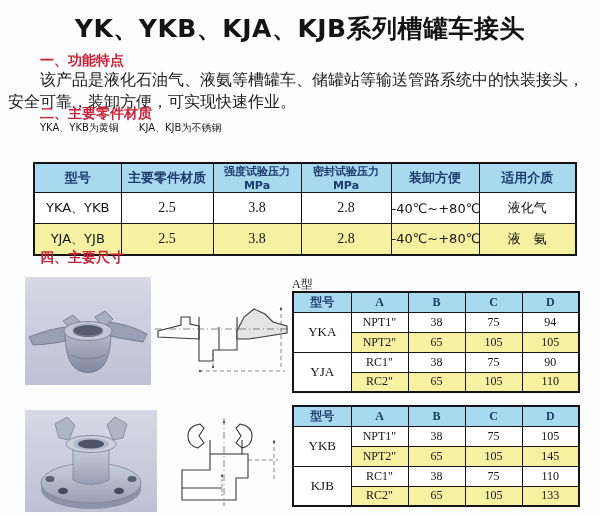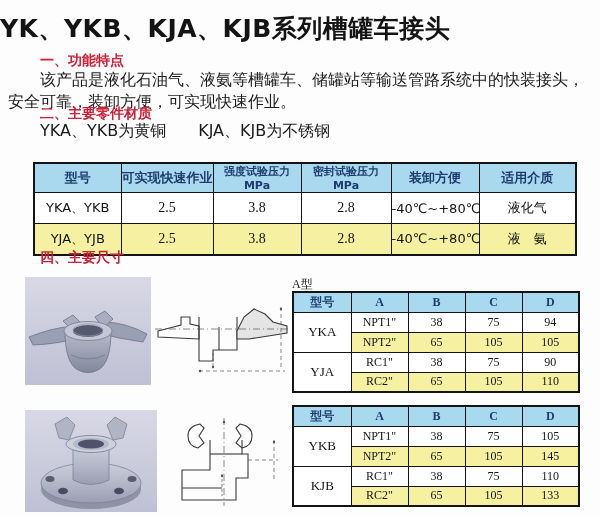--- a/index.html
+++ b/index.html
@@ -6,33 +6,33 @@
     --heading-red:#cc2136;
     --table-header-bg:#a9d9ef;
     --row-yellow:#f5f1a1;
     --header-text:#1e3c6e;
   }
   *{box-sizing:border-box;}
   html,body{margin:0;padding:0;background:#ffffff;}
   body{font-family:"DejaVu Sans","Liberation Sans",sans-serif;}
   .page{position:relative;width:600px;height:516px;background:#fdfdfd;overflow:hidden;}
 
-  .title{position:absolute;top:12px;left:0;width:100%;text-align:left;
+  .title{position:absolute;top:12px;left:0;width:100%;text-align:center;
          font-size:25px;font-weight:bold;color:#141414;letter-spacing:.5px;}
 
   .sec-heading{position:absolute;left:40px;color:var(--heading-red);
                font-size:14px;font-weight:bold;white-space:nowrap;}
   #sec1{top:52px;}
   #sec2{top:105px;}
   #sec3{top:139px;}
   #sec4{top:249px;}
 
   .body-text{position:absolute;top:69px;left:8px;width:588px;
              font-size:16px;line-height:22px;color:#1b1b1b;text-indent:2em;}
-  .materials{position:absolute;top:121px;left:40px;font-size:16px;color:#1b1b1b;}
+  .materials{position:absolute;top:121px;left:40px;font-size:10px;color:#1b1b1b;}
 
   table{border-collapse:collapse;table-layout:fixed;}
   th,td{border:1px solid #141414;text-align:center;vertical-align:middle;
         padding:0;overflow:hidden;}
   th{background:var(--table-header-bg);color:var(--header-text);font-weight:bold;}
   .num{font-family:"Liberation Serif","DejaVu Serif",serif;}
 
   .perf-table{position:absolute;top:162px;left:33px;width:542px;border:2px solid #141414;}
   .perf-table th{height:25px;font-size:13px;}
   .perf-table th.small{font-size:11px;}
@@ -79,21 +79,21 @@
       <col style="width:87px">
         <col style="width:92px">
         <col style="width:88px">
       <col style="width:90px">
         <col style="width:88px">
         <col style="width:97px">
     </colgroup>
     <tbody>
         <tr>
       <th>型号</th>
-      <th>可实现快速作业</th>
+      <th>主要零件材质</th>
       <th class="small">强度试验压力MPa</th>
       <th class="small">密封试验压力MPa</th>
       <th>装卸方便</th>
       <th>适用介质</th>
     </tr>
     <tr>
       <td>YKA、YKB</td>
       <td class="num">2.5</td>
       <td class="num">3.8</td>
       <td class="num">2.8</td>

